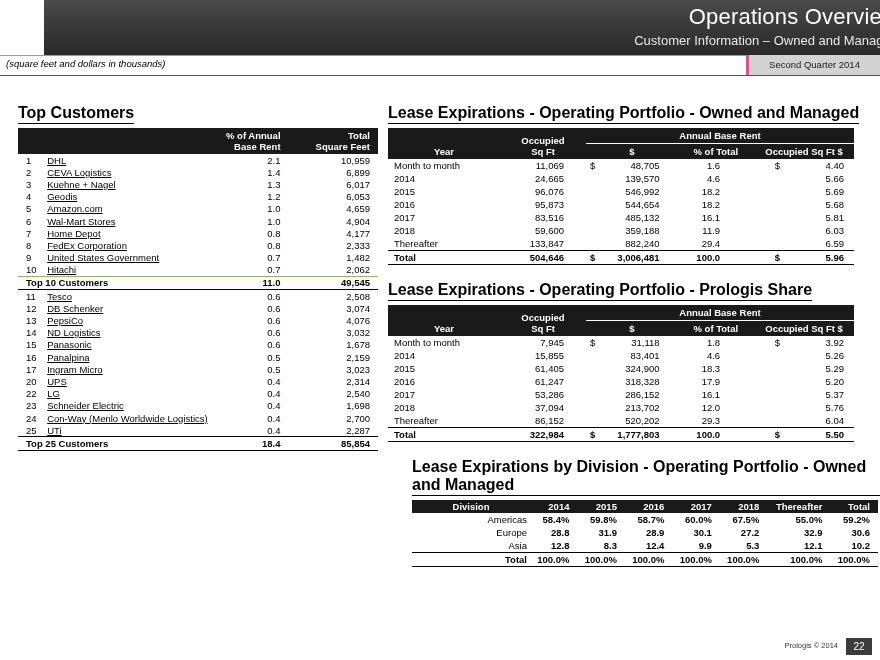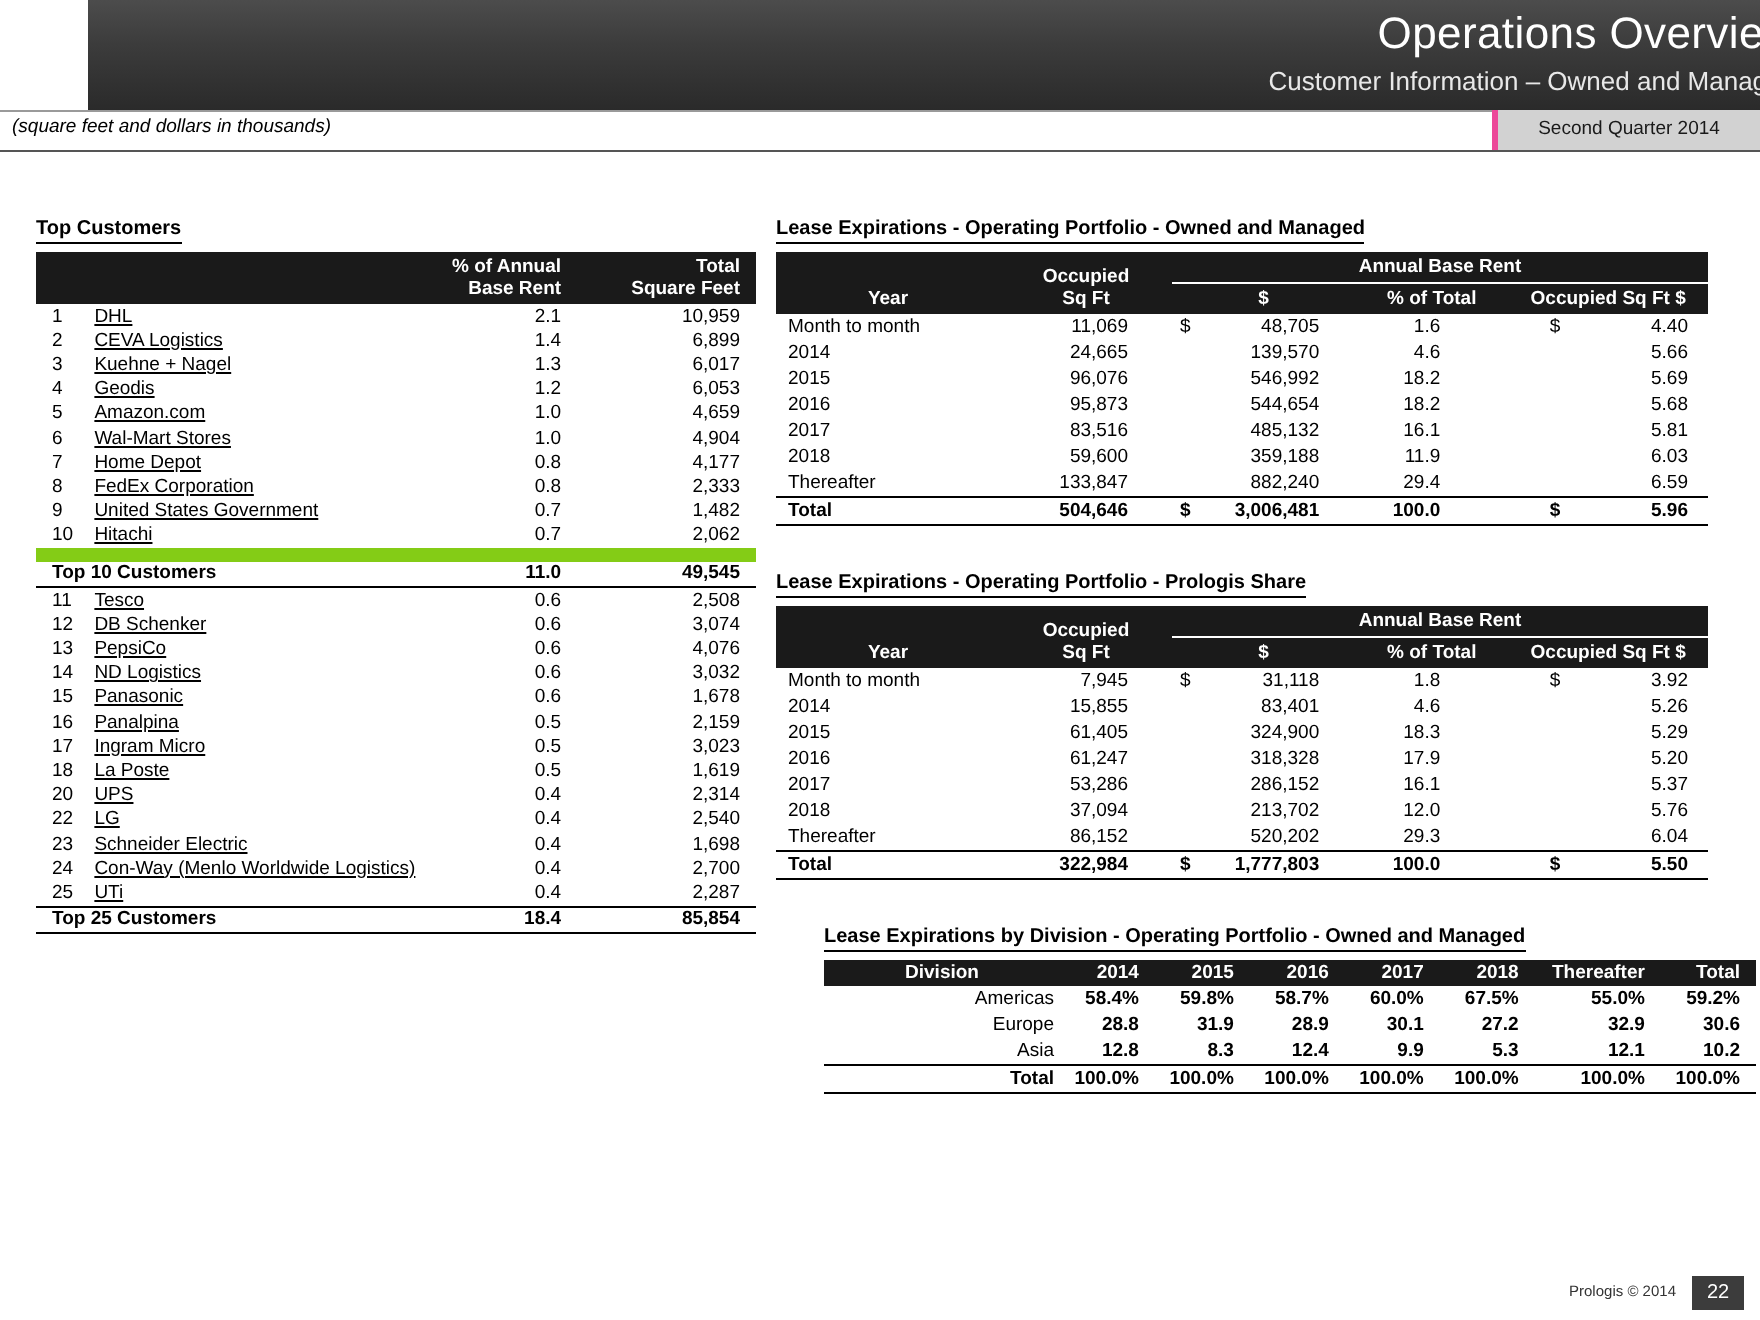--- a/index.html
+++ b/index.html
@@ -68,21 +68,21 @@
   }
   .note-rule {
     position: absolute;
     left: 0; top: 75px;
     width: 880px; height: 1px;
     background: #555555;
   }
 
   
   .section-title {
-    font-size: 10px;
+    font-size: 16px;
     font-weight: bold;
     color: #000000;
     border-bottom: 1.5px solid #000;
     display: inline-block;
     padding-bottom: 1px;
     margin: 0 0 4px 0;
   }
 
   .panel { position: absolute; }
 
@@ -109,21 +109,21 @@
   .lft { text-align: left; }
 
   .row-total td {
     font-weight: bold;
     border-top: 1px solid #000;
     border-bottom: 1px solid #000;
     background: #ffffff;
   }
   .row-subtotal td {
     font-weight: bold;
-    border-top: 7px solid #84cc16;
+    border-top: 1px solid #84cc16;
     border-bottom: 1px solid #000;
   }
 
   
   #top-customers-panel { left: 18px; top: 104px; width: 360px; }
   #top-customers-table { width: 360px; }
   #top-customers-table td { padding: 0.6px 4px; }
   #top-customers-table .c-rank { width: 26px; text-align: left; padding-left: 8px; }
   #top-customers-table .c-name { width: 160px; text-align: left; text-decoration: underline; }
   #top-customers-table .c-pct  { width: 88px; text-align: right; padding-right: 16px;}
@@ -312,26 +312,20 @@
             <td class="c-rank">16</td>
             <td class="c-name">Panalpina</td>
             <td class="c-pct">0.5</td>
             <td class="c-sqft">2,159</td>
           </tr>
           <tr>
             <td class="c-rank">17</td>
             <td class="c-name">Ingram Micro</td>
             <td class="c-pct">0.5</td>
             <td class="c-sqft">3,023</td>
-          </tr>
-          <tr>
-            <td class="c-rank">18</td>
-            <td class="c-name">La Poste</td>
-            <td class="c-pct">0.5</td>
-            <td class="c-sqft">1,619</td>
           </tr>
           <tr>
             <td class="c-rank">20</td>
             <td class="c-name">UPS</td>
             <td class="c-pct">0.4</td>
             <td class="c-sqft">2,314</td>
           </tr>
           <tr>
             <td class="c-rank">22</td>
             <td class="c-name">LG</td>

